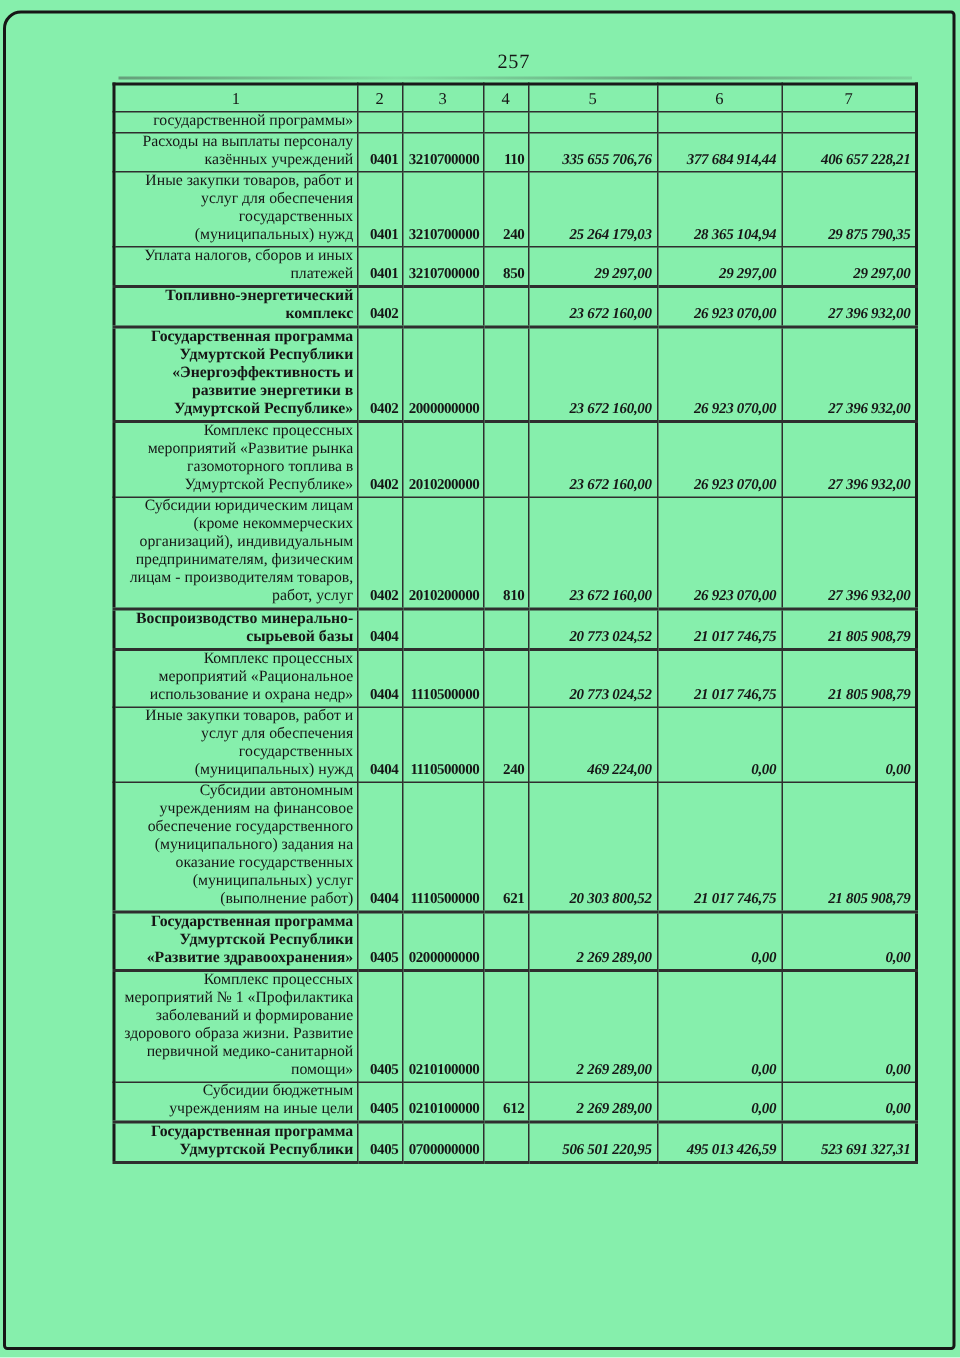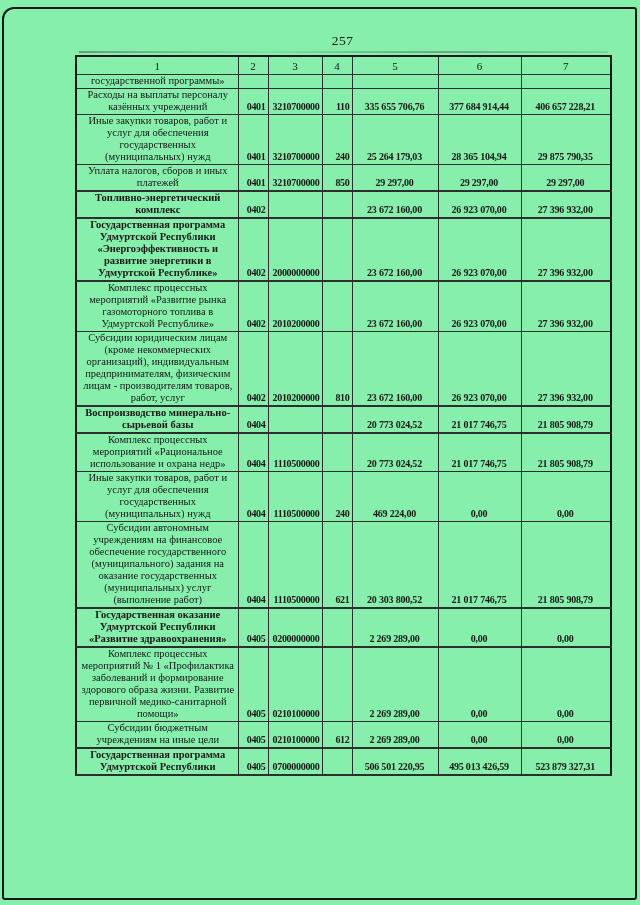--- a/index.html
+++ b/index.html
@@ -52,40 +52,41 @@
     overflow: hidden;
   }
   .budget-table th {
     font-weight: 400;
     text-align: center;
     font-size: 11px;
     height: 15px;
     vertical-align: middle;
   }
   .budget-table td.label {
-    text-align: center;
+    text-align: right;
     vertical-align: top;
     padding: 0 2px 1px 3px;
     font-weight: 400;
     font-family: Liberation Serif, serif;
   }
   .budget-table td.code {
     text-align: right;
     font-weight: 600;
     font-size: 10px;
     letter-spacing: -0.3px;
     white-space: nowrap;
   }
   .budget-table td.num {
-    text-align: center;
+    text-align: right;
     font-weight: 700;
     font-size: 10px;
     letter-spacing: -0.2px;
     white-space: nowrap;
     padding-right: 3px;
+    font-style: italic;
   }
   .budget-table tr.section td { font-weight: 700; }
   .budget-table tr.section td.label { font-weight: 700; }
   .budget-table tr.section td { border-top-width: 2px; border-bottom-width: 2px; }
 </style>
 </head>
 <body>
 
 <div class="page">
   <div class="scan-frame"></div>
@@ -215,21 +216,21 @@
           <tr>
             <td class="label">Субсидии автономным учреждениям на финансовое обеспечение государственного (муниципального) задания на оказание государственных (муниципальных) услуг (выполнение работ)</td>
             <td class="code">0404</td>
             <td class="code">1110500000</td>
             <td class="code">621</td>
             <td class="num">20 303 800,52</td>
             <td class="num">21 017 746,75</td>
             <td class="num">21 805 908,79</td>
           </tr>
           <tr class="section">
-            <td class="label">Государственная оказание Удмуртской Республики «Развитие здравоохранения»</td>
+            <td class="label">Государственная программа Удмуртской Республики «Развитие здравоохранения»</td>
             <td class="code">0405</td>
             <td class="code">0200000000</td>
             <td class="code"></td>
             <td class="num">2 269 289,00</td>
             <td class="num">0,00</td>
             <td class="num">0,00</td>
           </tr>
           <tr>
             <td class="label">Комплекс процессных мероприятий № 1 «Профилактика заболеваний и формирование здорового образа жизни. Развитие первичной медико-санитарной помощи»</td>
             <td class="code">0405</td>
@@ -248,18 +249,18 @@
             <td class="num">0,00</td>
             <td class="num">0,00</td>
           </tr>
           <tr class="section">
             <td class="label">Государственная программа Удмуртской Республики</td>
             <td class="code">0405</td>
             <td class="code">0700000000</td>
             <td class="code"></td>
             <td class="num">506 501 220,95</td>
             <td class="num">495 013 426,59</td>
-            <td class="num">523 879 327,31</td>
+            <td class="num">523 691 327,31</td>
           </tr>
         </tbody>
     </table>
   </div>
 </div>
 
 </body></html>

